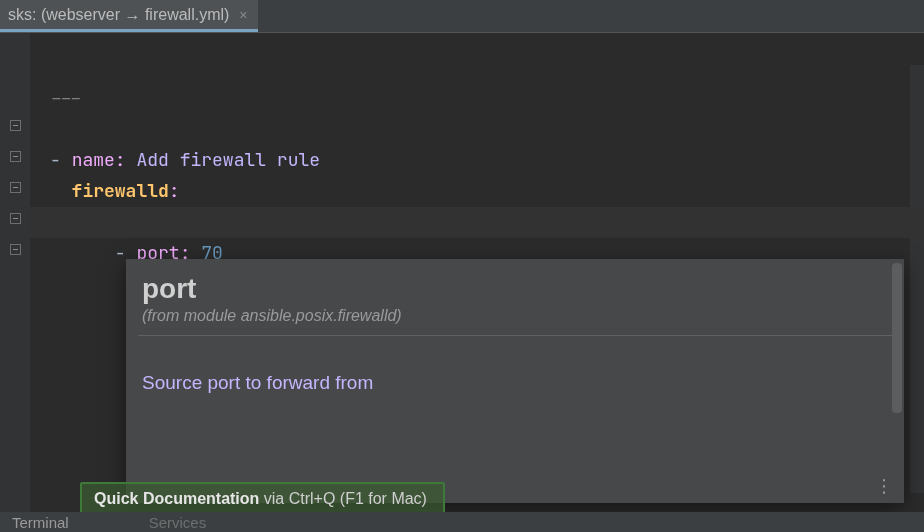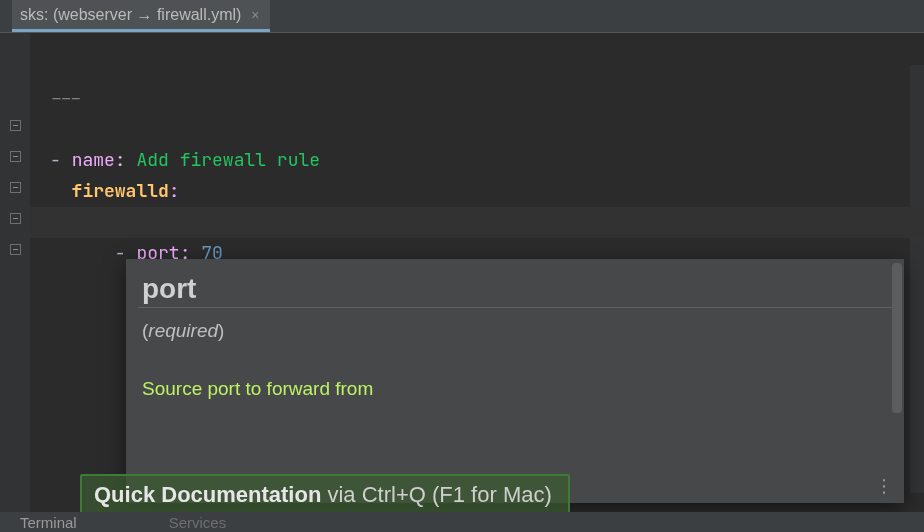--- a/index.html
+++ b/index.html
@@ -21,21 +21,20 @@
   }
   .tab {
     display: flex;
     align-items: center;
     padding: 0 10px 0 8px;
     background: #4e5254;
     color: #bbbbbb;
     font-size: 16px;
     border-bottom: 3px solid #7aa5c2;
     gap: 10px;
-    margin-left: 12px;
   }
   .tab .close {
     color: #8a8a8a;
     font-size: 14px;
   }
   .editor-area {
     position: relative;
     display: flex;
     height: calc(100% - 32px - 20px);
     background: #2b2b2b;
@@ -64,21 +63,21 @@
   .code {
     padding: 18px 10px 0 20px;
     font-family: "JetBrains Mono", "Consolas", monospace;
     font-size: 18px;
     line-height: 31px;
     color: #a9b7c6;
     white-space: pre;
   }
   .c-dim   { color: #808080; }
   .c-key   { color: #f0abfc; }
-  .c-str   { color: #22c55e; }
+  .c-str   { color: #c4b5fd; }
   .c-keyw  { color: #ffc66d; font-weight: 600; text-align: right; }
   .c-num   { color: #6897bb; }
   .c-white { color: #a9b7c6; }
 
   .hl-line {
     position: absolute;
     left: 30px;
     right: 0;
     height: 31px;
     background: #323232;
@@ -115,21 +114,21 @@
     margin: 0 -4px 12px -4px;
   }
   .doc-required {
     font-size: 19px;
     color: #bfbfbf;
   }
   .doc-required .it { font-style: italic; }
   .doc-desc {
     margin-top: 36px;
     font-size: 19px;
-    color: #bef264;
+    color: #c4b5fd;
   }
   .doc-scrollbar {
     position: absolute;
     right: 2px;
     top: 4px;
     width: 10px;
     height: 150px;
     background: #5b5d5f;
     border-radius: 4px;
   }
@@ -143,41 +142,41 @@
   }
 
   .hint-overlay {
     position: absolute;
     left: 80px;
     bottom: 14px;
     padding: 6px 16px 8px 12px;
     background: rgba(60, 90, 50, 0.72);
     border: 2px solid #3f7a3b;
     color: #cfcfcf;
-    font-size: 22px;
+    font-size: 16px;
     border-radius: 2px;
   }
   .hint-overlay .strong {
     font-weight: 700;
     color: #e6e6e6;
   }
 
   .bottom-bar {
     position: absolute;
     left: 0;
     right: 0;
     bottom: 0;
     height: 20px;
     background: #3c3f41;
     color: #9a9a9a;
     font-size: 15px;
-    padding-left: 20px;
+    padding-left: 12px;
     display: flex;
     align-items: center;
-    gap: 20px;
+    gap: 8px;
   }
   .bottom-bar .faded {
     color: #6d6f70;
     margin-left: 72px;
   }
 
   .right-edge {
     position: absolute;
     right: 0;
     top: 32px;
@@ -216,24 +215,22 @@
   <span class="c-keyw">firewalld</span><span class="c-key">:</span>
     <span class="c-key">port_forward</span><span class="c-key">:</span>
       <span class="c-white">-</span> <span class="c-key">port</span><span class="c-key">:</span> <span class="c-num">70</span>
         <span class="c-key">t</span>
   </div>
 
   <div class="doc-popup">
     <div class="doc-scrollbar"></div>
     <div class="doc-inner">
       <div class="doc-title">port</div>
+      <div class="doc-module">(from module ansible.posix.firewalld)</div>
       <div class="doc-divider"></div>
-      <div class="doc-required">
-        <span>(</span><span class="it">required</span><span>)</span>
-      </div>
       <div class="doc-desc">Source port to forward from</div>
     </div>
     <div class="doc-more">⋮</div>
   </div>
 </div>
 
 <div class="hint-overlay">
   <span class="strong">Quick Documentation</span><span> via Ctrl+Q (F1 for Mac)</span>
 </div>
 

